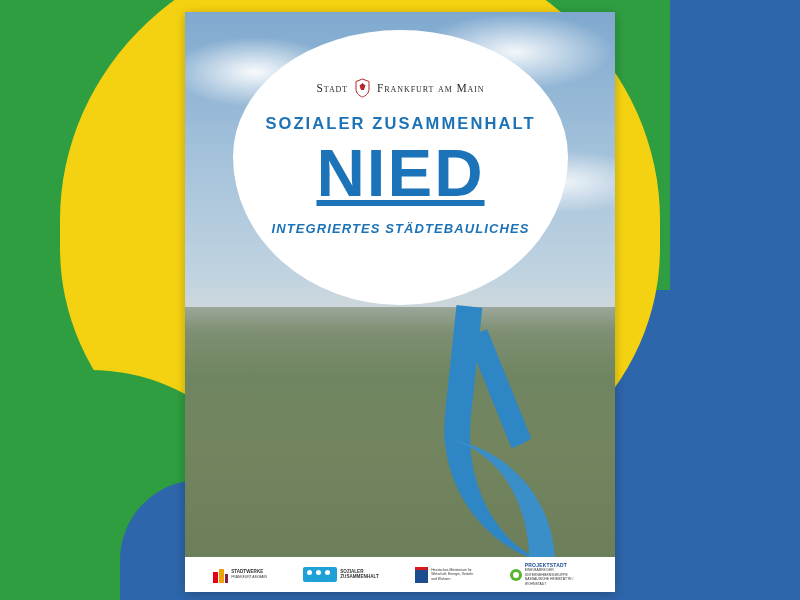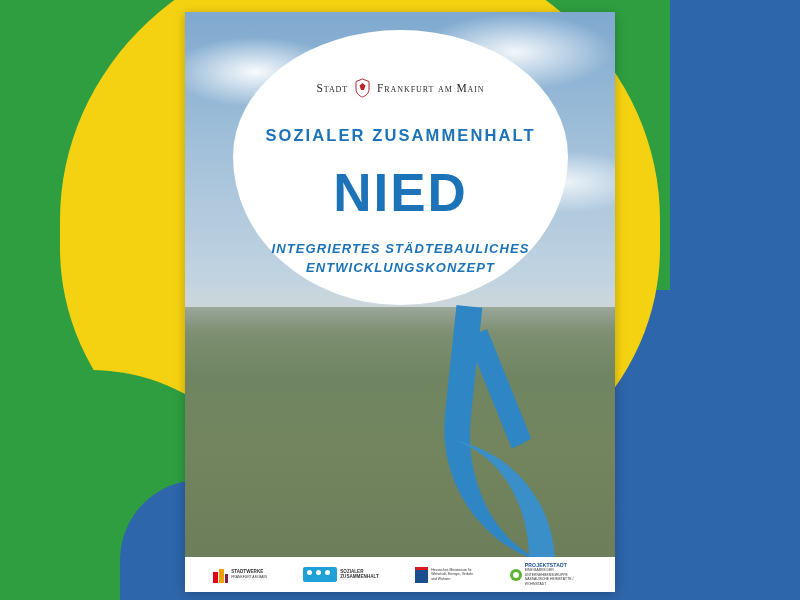--- a/index.html
+++ b/index.html
@@ -173,33 +173,34 @@
     font-size: 11.5px;
     letter-spacing: 0.9px;
     color: #2b2b2b;
     font-variant: small-caps;
   }
   .crest-mark {
     width: 17px; height: 20px;
     position: relative;
   }
   .overline {
-    margin-top: 28px;
+    margin-top: 16px;
     font-size: 16.5px;
     font-weight: bold;
     letter-spacing: 2.1px;
     color: #1c73b8;
   }
   .bigtitle {
-    margin-top: 10px;
-    font-size: 53px;
+    margin-top: 2px;
+    font-size: 67px;
     line-height: 76px;
     font-weight: bold;
     letter-spacing: 2px;
     color: #1c73b8;
+    text-decoration: underline;
   }
   .subtitle {
     margin-top: 8px;
     font-size: 13px;
     line-height: 19px;
     font-style: italic;
     font-weight: bold;
     letter-spacing: 1.1px;
     color: #1c73b8;
   }
@@ -282,21 +283,20 @@
           <path d="M8.5 1 L15 3.5 L15 11 C15 15.5 11.5 18 8.5 19 C5.5 18 2 15.5 2 11 L2 3.5 Z" fill="#ffffff" stroke="#b3272d" stroke-width="1"></path>
           <path d="M8.5 5 L11.5 7.5 L10 12 L7 12 L5.5 7.5 Z" fill="#b3272d"></path>
         </svg>
       </span>
       <span class="crest-label">Frankfurt am Main</span>
     </div>
     <div class="overline">SOZIALER ZUSAMMENHALT</div>
     <div class="bigtitle">NIED</div>
     <div class="subtitle">
       <div>INTEGRIERTES STÄDTEBAULICHES</div>
-      <div>ENTWICKLUNGSKONZEPT</div>
     </div>
   </div>
 
   <div class="footer">
 
     <div class="logo">
       <span class="sw-mark">
         <span class="sw-b1"></span>
           <span class="sw-b2"></span>
           <span class="sw-b3"></span>

